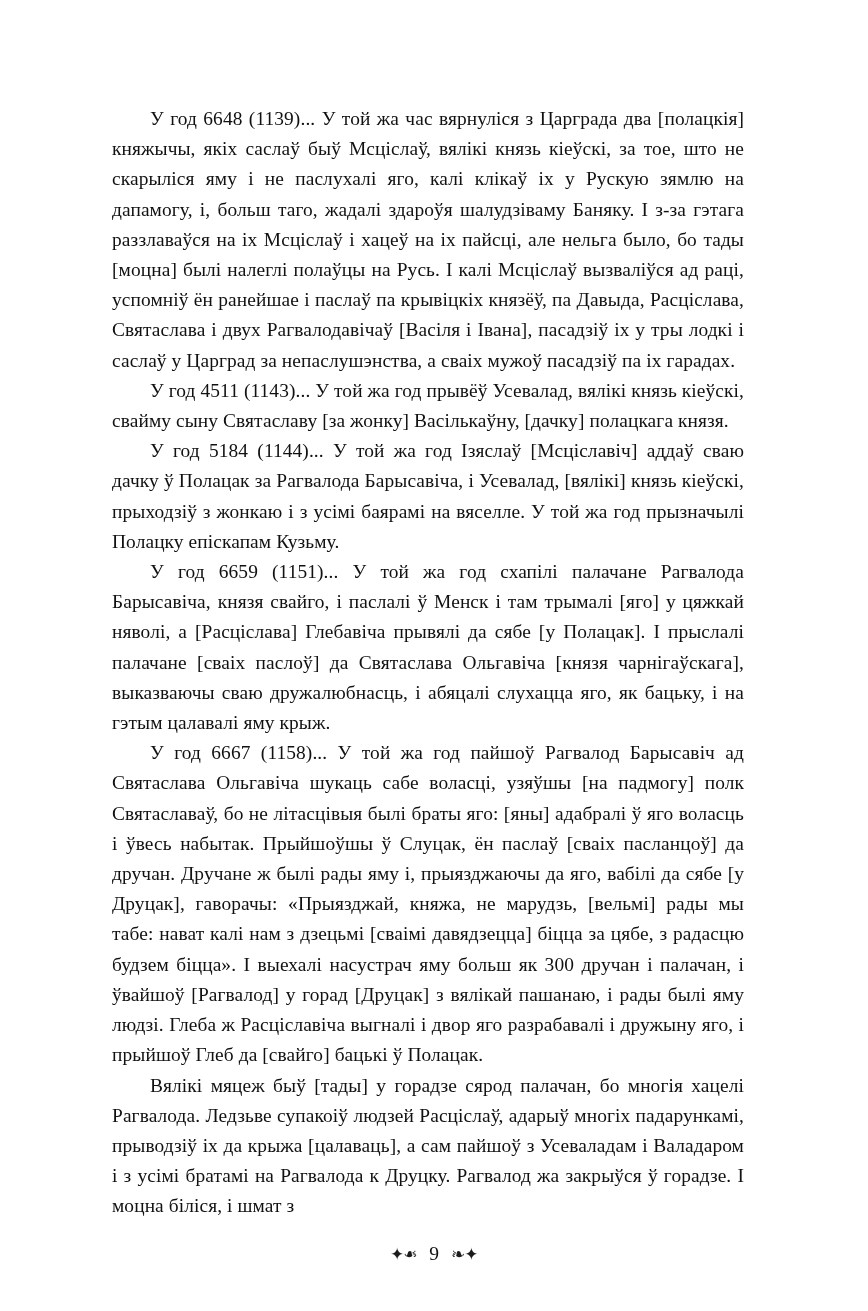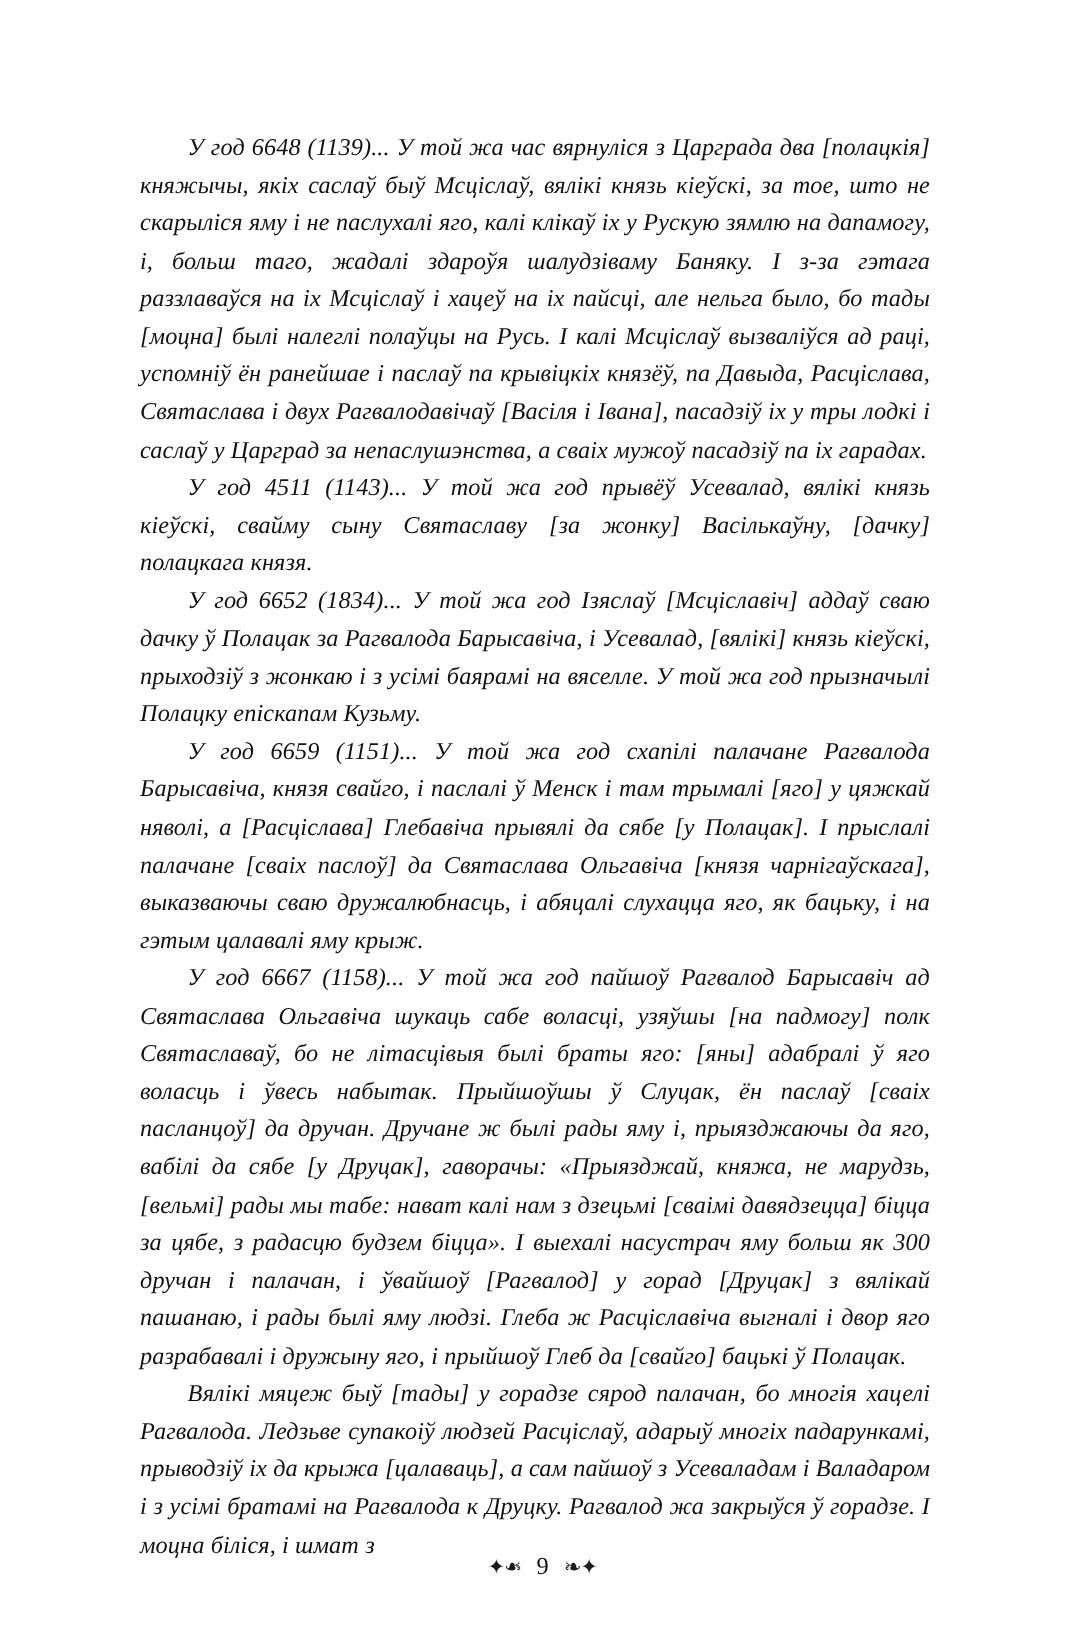--- a/index.html
+++ b/index.html
@@ -16,21 +16,20 @@
     overflow: hidden;
   }
   .page {
     position: absolute;
     left: 0;
     top: 0;
     width: 868px;
     height: 1248px;
     box-sizing: border-box;
     padding: 104px 124px 5px 112px;
-    font-style: italic;
   }
   .body-text {
     font-size: 19.4px;
     line-height: 30.2px;
     text-align: justify;
     text-justify: inter-word;
     letter-spacing: 0.1px;
   }
   .para {
     margin: 0;
@@ -69,21 +68,21 @@
     text-align: center;
   }
 </style>
 </head>
 <body>
 
 <div class="page">
   <div class="body-text">
     <p class="para">У год 6648 (1139)... У той жа час вярнуліся з Царграда два [полацкія] княжычы, якіх саслаў быў Мсціслаў, вялікі князь кіеўскі, за тое, што не скарыліся яму і не паслухалі яго, калі клікаў іх у Рускую зямлю на дапамогу, і, больш таго, жадалі здароўя шалудзіваму Баняку. І з-за гэтага раззлаваўся на іх Мсціслаў і хацеў на іх пайсці, але нельга было, бо тады [моцна] былі налеглі полаўцы на Русь. І калі Мсціслаў вызваліўся ад раці, успомніў ён ранейшае і паслаў па крывіцкіх князёў, па Давыда, Расціслава, Святаслава і двух Рагвалодавічаў [Васіля і Івана], пасадзіў іх у тры лодкі і саслаў у Царград за непаслушэнства, а сваіх мужоў пасадзіў па іх гарадах.</p>
     <p class="para">У год 4511 (1143)... У той жа год прывёў Усевалад, вялікі князь кіеўскі, свайму сыну Святаславу [за жонку] Васількаўну, [дачку] полацкага князя.</p>
-    <p class="para">У год 6652 (1834)... У той жа год Ізяслаў [Мсціславіч] аддаў сваю дачку ў Полацак за Рагвалода Барысавіча, і Усевалад, [вялікі] князь кіеўскі, прыходзіў з жонкаю і з усімі баярамі на вяселле. У той жа год прызначылі Полацку епіскапам Кузьму.</p>
+    <p class="para">У год 5184 (1144)... У той жа год Ізяслаў [Мсціславіч] аддаў сваю дачку ў Полацак за Рагвалода Барысавіча, і Усевалад, [вялікі] князь кіеўскі, прыходзіў з жонкаю і з усімі баярамі на вяселле. У той жа год прызначылі Полацку епіскапам Кузьму.</p>
     <p class="para">У год 6659 (1151)... У той жа год схапілі палачане Рагвалода Барысавіча, князя свайго, і паслалі ў Менск і там трымалі [яго] у цяжкай няволі, а [Расціслава] Глебавіча прывялі да сябе [у Полацак]. І прыслалі палачане [сваіх паслоў] да Святаслава Ольгавіча [князя чарнігаўскага], выказваючы сваю дружалюбнасць, і абяцалі слухацца яго, як бацьку, і на гэтым цалавалі яму крыж.</p>
     <p class="para">У год 6667 (1158)... У той жа год пайшоў Рагвалод Барысавіч ад Святаслава Ольгавіча шукаць сабе воласці, узяўшы [на падмогу] полк Святаславаў, бо не літасцівыя былі браты яго: [яны] адабралі ў яго воласць і ўвесь набытак. Прыйшоўшы ў Слуцак, ён паслаў [сваіх пасланцоў] да дручан. Дручане ж былі рады яму і, прыязджаючы да яго, вабілі да сябе [у Друцак], гаворачы: «Прыязджай, княжа, не марудзь, [вельмі] рады мы табе: нават калі нам з дзецьмі [сваімі давядзецца] біцца за цябе, з радасцю будзем біцца». І выехалі насустрач яму больш як 300 дручан і палачан, і ўвайшоў [Рагвалод] у горад [Друцак] з вялікай пашанаю, і рады былі яму людзі. Глеба ж Расціславіча выгналі і двор яго разрабавалі і дружыну яго, і прыйшоў Глеб да [свайго] бацькі ў Полацак.</p>
     <p class="para">Вялікі мяцеж быў [тады] у горадзе сярод палачан, бо многія хацелі Рагвалода. Ледзьве супакоіў людзей Расціслаў, адарыў многіх падарункамі, прыводзіў іх да крыжа [цалаваць], а сам пайшоў з Усеваладам і Валадаром і з усімі братамі на Рагвалода к Друцку. Рагвалод жа закрыўся ў горадзе. І моцна біліся, і шмат з</p>
   </div>
 </div>
 
 <div class="footer">
   <span class="footer-inner">
     <span class="orn left">❧✦</span>
     <span class="page-number">9</span>

